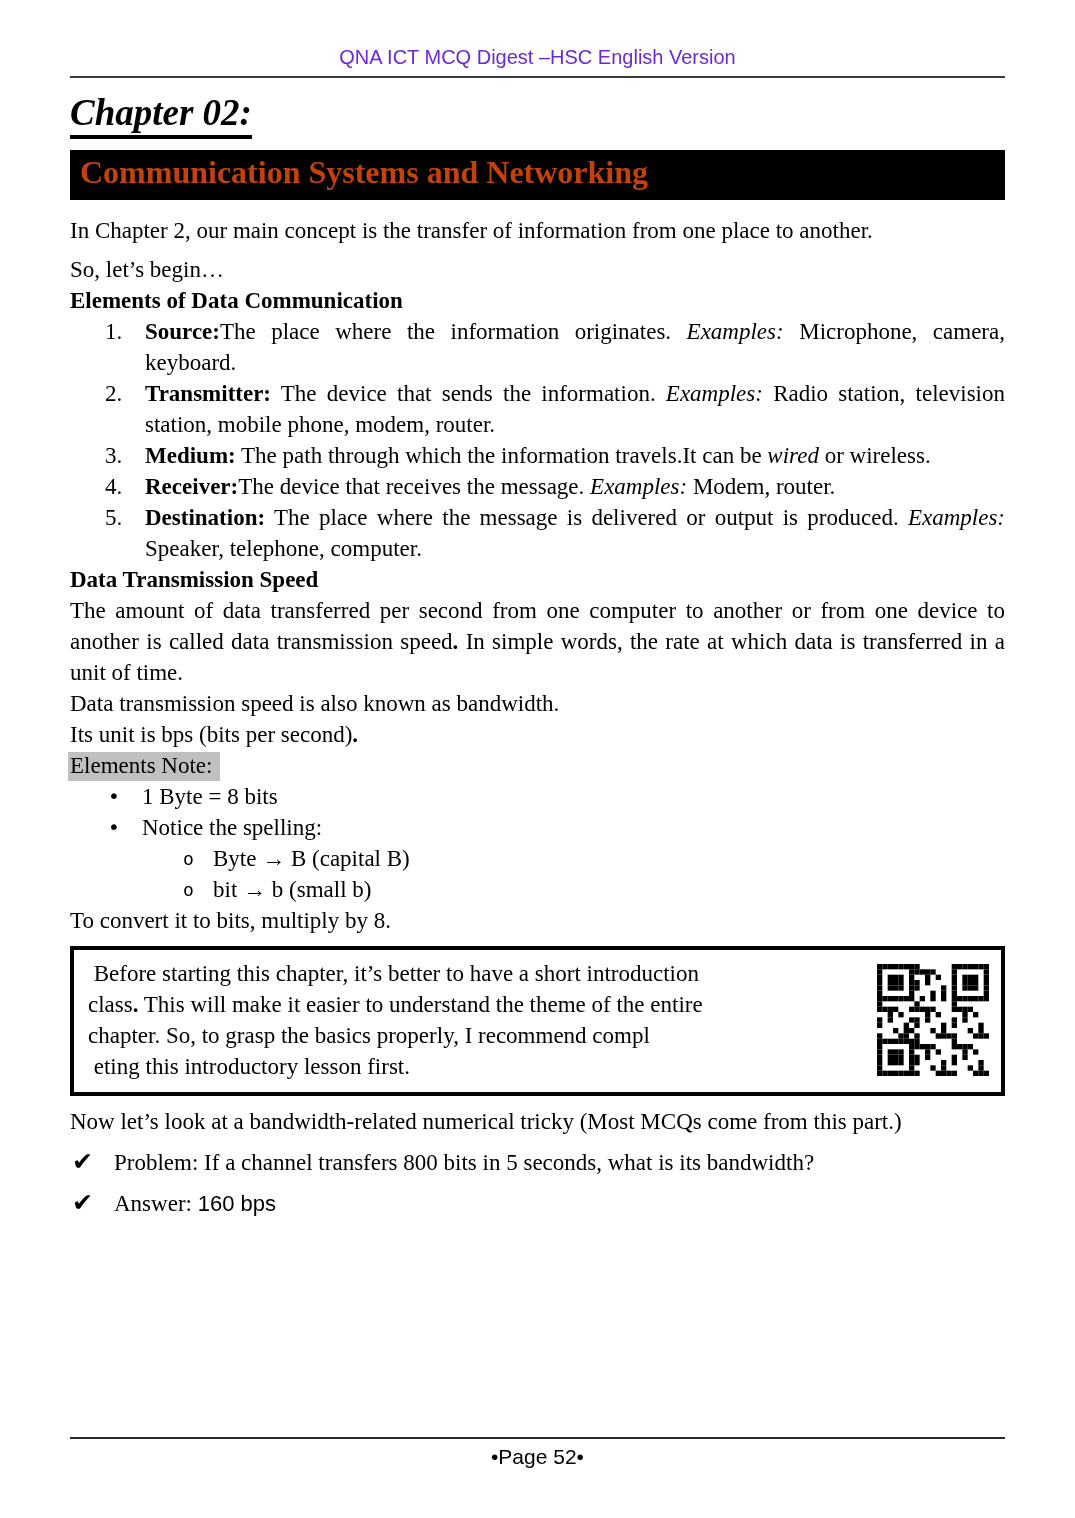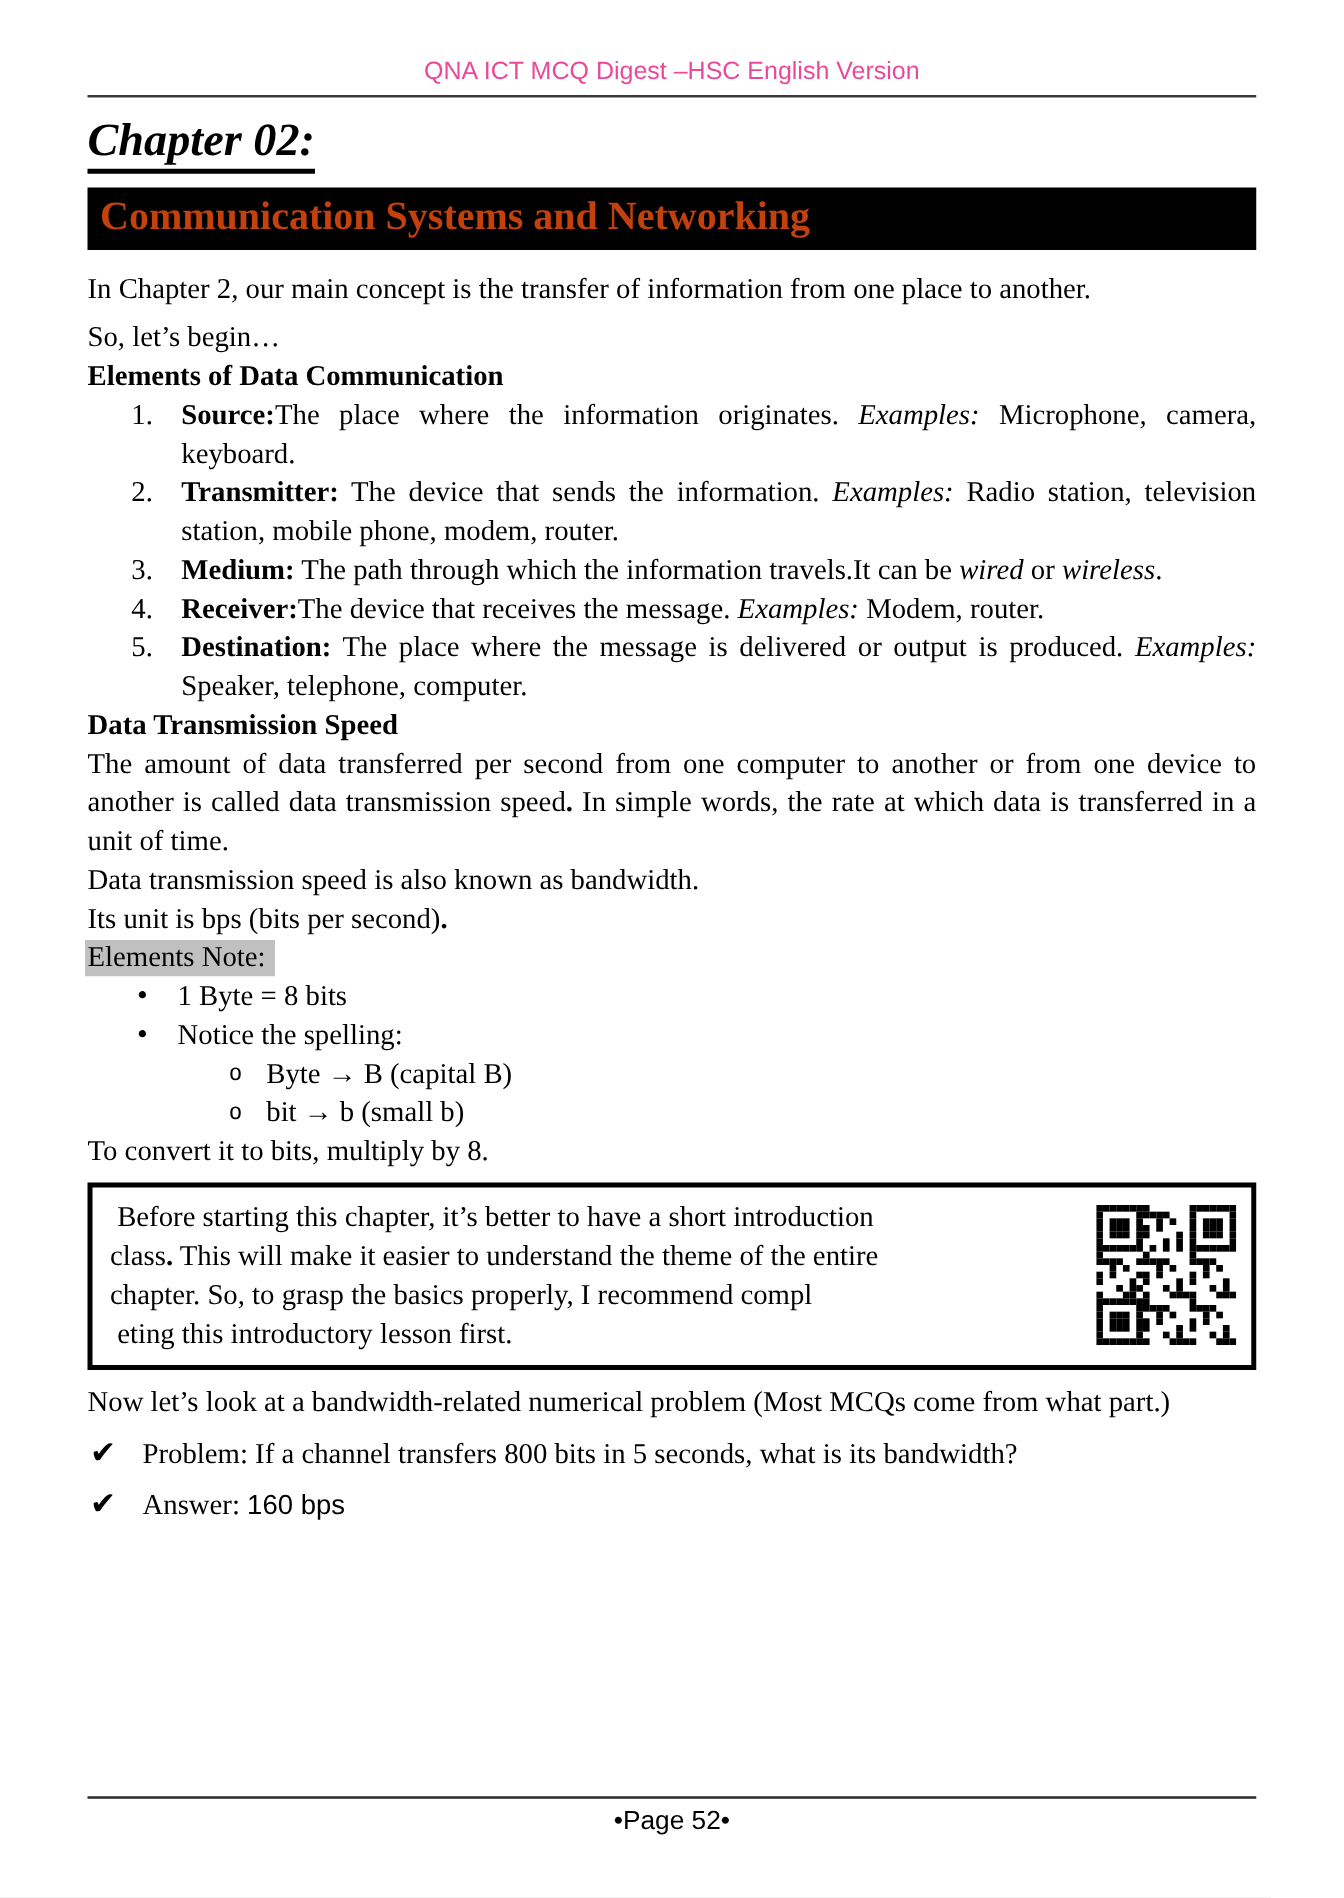--- a/index.html
+++ b/index.html
@@ -18,21 +18,21 @@
     line-height: 31px;
     color: #000;
     overflow: hidden;
   }
   
   .hdr-title {
     text-align: center;
     font-family: "Liberation Sans", "DejaVu Sans", sans-serif;
     font-size: 20px;
     line-height: 26px;
-    color: #ec4899;
+    color: #6d28d9;
   }
   .hdr-rule { border: none; border-top: 2px solid #3a3a3a; margin: 6px 0 0 0; }
   
   .chapter {
     font-size: 37px;
     line-height: 44px;
     font-weight: bold;
     font-style: italic;
     margin: 13px 0 15px 0;
   }
@@ -121,21 +121,21 @@
     <div class="oli">
       <span class="num">1.</span>
       <span class="itext"><span style="font-weight: bold;">Source:</span><span>The place where the information originates. </span><span style="font-style: italic;">Examples:</span><span> Microphone, camera, keyboard.</span></span>
     </div>
     <div class="oli">
       <span class="num">2.</span>
       <span class="itext"><span style="font-weight: bold;">Transmitter:</span><span> The device that sends the information. </span><span style="font-style: italic;">Examples:</span><span> Radio station, television station, mobile phone, modem, router.</span></span>
     </div>
     <div class="oli">
       <span class="num">3.</span>
-      <span class="itext"><span style="font-weight: bold;">Medium:</span><span> The path through which the information travels.It can be </span><span style="font-style: italic;">wired</span><span> or </span><span style="font-style: italic;">wireless</span><span>.</span></span>
+      <span class="itext"><span style="font-weight: bold;">Medium:</span><span> The path through which the information travels.It can be </span><span style="font-style: italic;">wired</span><span> or </span><span style="">wireless</span><span>.</span></span>
     </div>
     <div class="oli">
       <span class="num">4.</span>
       <span class="itext"><span style="font-weight: bold;">Receiver:</span><span>The device that receives the message. </span><span style="font-style: italic;">Examples:</span><span> Modem, router.</span></span>
     </div>
     <div class="oli">
       <span class="num">5.</span>
       <span class="itext"><span style="font-weight: bold;">Destination:</span><span> The place where the message is delivered or output is produced. </span><span style="font-style: italic;">Examples:</span><span> Speaker, telephone, computer.</span></span>
     </div>
   </div>
@@ -374,21 +374,21 @@
           <rect x="55" y="100" width="5" height="5" fill="#000"></rect>
           <rect x="60" y="100" width="5" height="5" fill="#000"></rect>
           <rect x="65" y="100" width="5" height="5" fill="#000"></rect>
           <rect x="70" y="100" width="5" height="5" fill="#000"></rect>
           <rect x="90" y="100" width="5" height="5" fill="#000"></rect>
           <rect x="95" y="100" width="5" height="5" fill="#000"></rect>
           <rect x="100" y="100" width="5" height="5" fill="#000"></rect>
         </svg></div>
   </div>
 
-  <p class="just">Now let’s look at a bandwidth-related numerical problem (Most MCQs come from what part.)</p>
+  <p class="just">Now let’s look at a bandwidth-related numerical tricky (Most MCQs come from this part.)</p>
 
   <div class="chk-row">
     <span class="chk">✔</span>
     <span>Problem: If a channel transfers 800 bits in 5 seconds, what is its bandwidth?</span>
   </div>
   <div class="chk-row">
     <span class="chk">✔</span>
     <span><span>Answer: </span><span class="sans-val">160 bps</span></span>
   </div>
 

